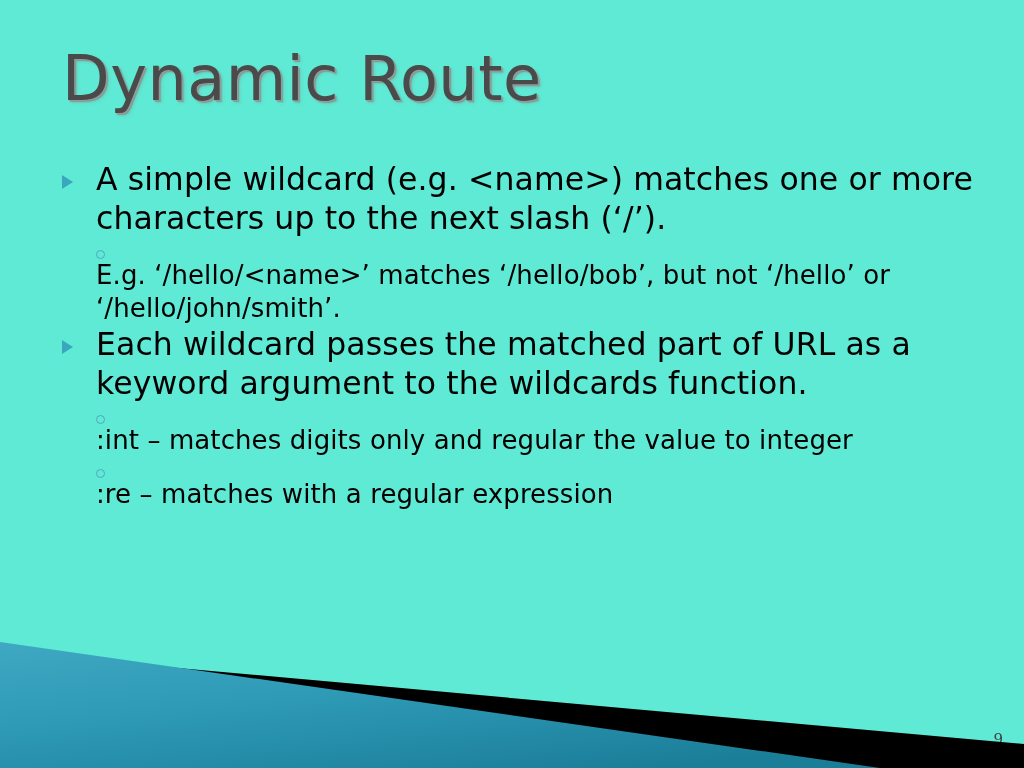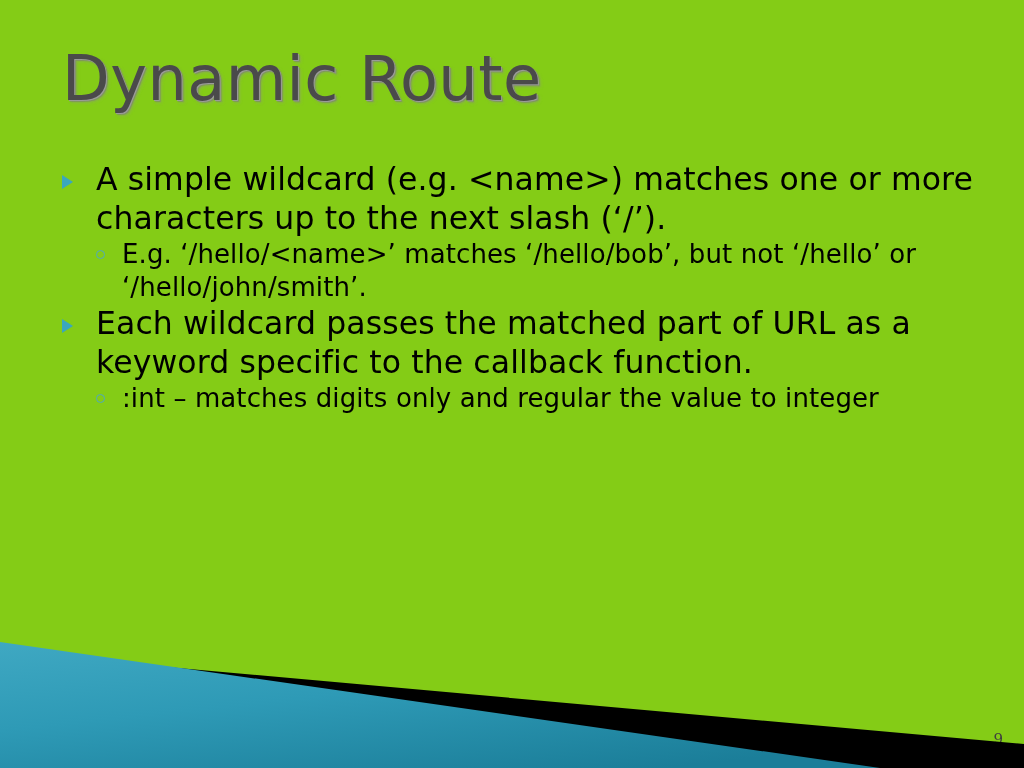--- a/index.html
+++ b/index.html
@@ -8,21 +8,21 @@
     padding: 0;
     background: #ffffff;
   }
   body {
     font-family: "DejaVu Sans", sans-serif;
   }
   #slide {
     position: relative;
     width: 1024px;
     height: 768px;
-    background: #84cc16;
+    background: #5eead4;
     overflow: hidden;
   }
 
   
   #slide-title {
     position: absolute;
     left: 62px;
     top: 42px;
     font-family: "DejaVu Sans", sans-serif;
     font-size: 62px;
@@ -71,20 +71,21 @@
     width: 0;
     height: 0;
     border-left: 11px solid #3AA7BD;
     border-top: 7px solid transparent;
     border-bottom: 7px solid transparent;
   }
 
   
   .lvl2 {
     margin-left: 34px;
+    flex-direction: column;
   }
   .lvl2 .marker {
     flex: 0 0 auto;
     width: 26px;
     padding-top: 12px;
     line-height: 0;
   }
   .lvl2 .text {
     flex: 1 1 auto;
     font-size: 26px;
@@ -145,32 +146,38 @@
       <span class="marker">
         <span class="ring"></span>
       </span>
       <span class="text">E.g. ‘/hello/&lt;name&gt;’ matches ‘/hello/bob’, but not ‘/hello’ or ‘/hello/john/smith’.</span>
     </div>
 
     <div class="bullet-row lvl1">
       <span class="marker">
         <span class="tri"></span>
       </span>
-      <span class="text">Each wildcard passes the matched part of URL as a keyword specific to the callback function.</span>
+      <span class="text">Each wildcard passes the matched part of URL as a keyword argument to the wildcards function.</span>
     </div>
 
 
     <div class="bullet-row lvl2">
       <span class="marker">
         <span class="ring"></span>
       </span>
       <span class="text">:int – matches digits only and regular the value to integer</span>
     </div>
 
 
+    <div class="bullet-row lvl2">
+      <span class="marker">
+        <span class="ring"></span>
+      </span>
+      <span class="text">:re – matches with a regular expression</span>
+    </div>
 
   </div>
 
   <div id="page-number">9</div>
 
   <svg id="deco" viewBox="0 0 1024 160" preserveAspectRatio="none">
     <defs>
       <linearGradient id="tealGrad" x1="0" y1="0" x2="0.75" y2="1">
         <stop offset="0%" stop-color="#3FA8C2"></stop>
         <stop offset="45%" stop-color="#2E9AB6"></stop>

